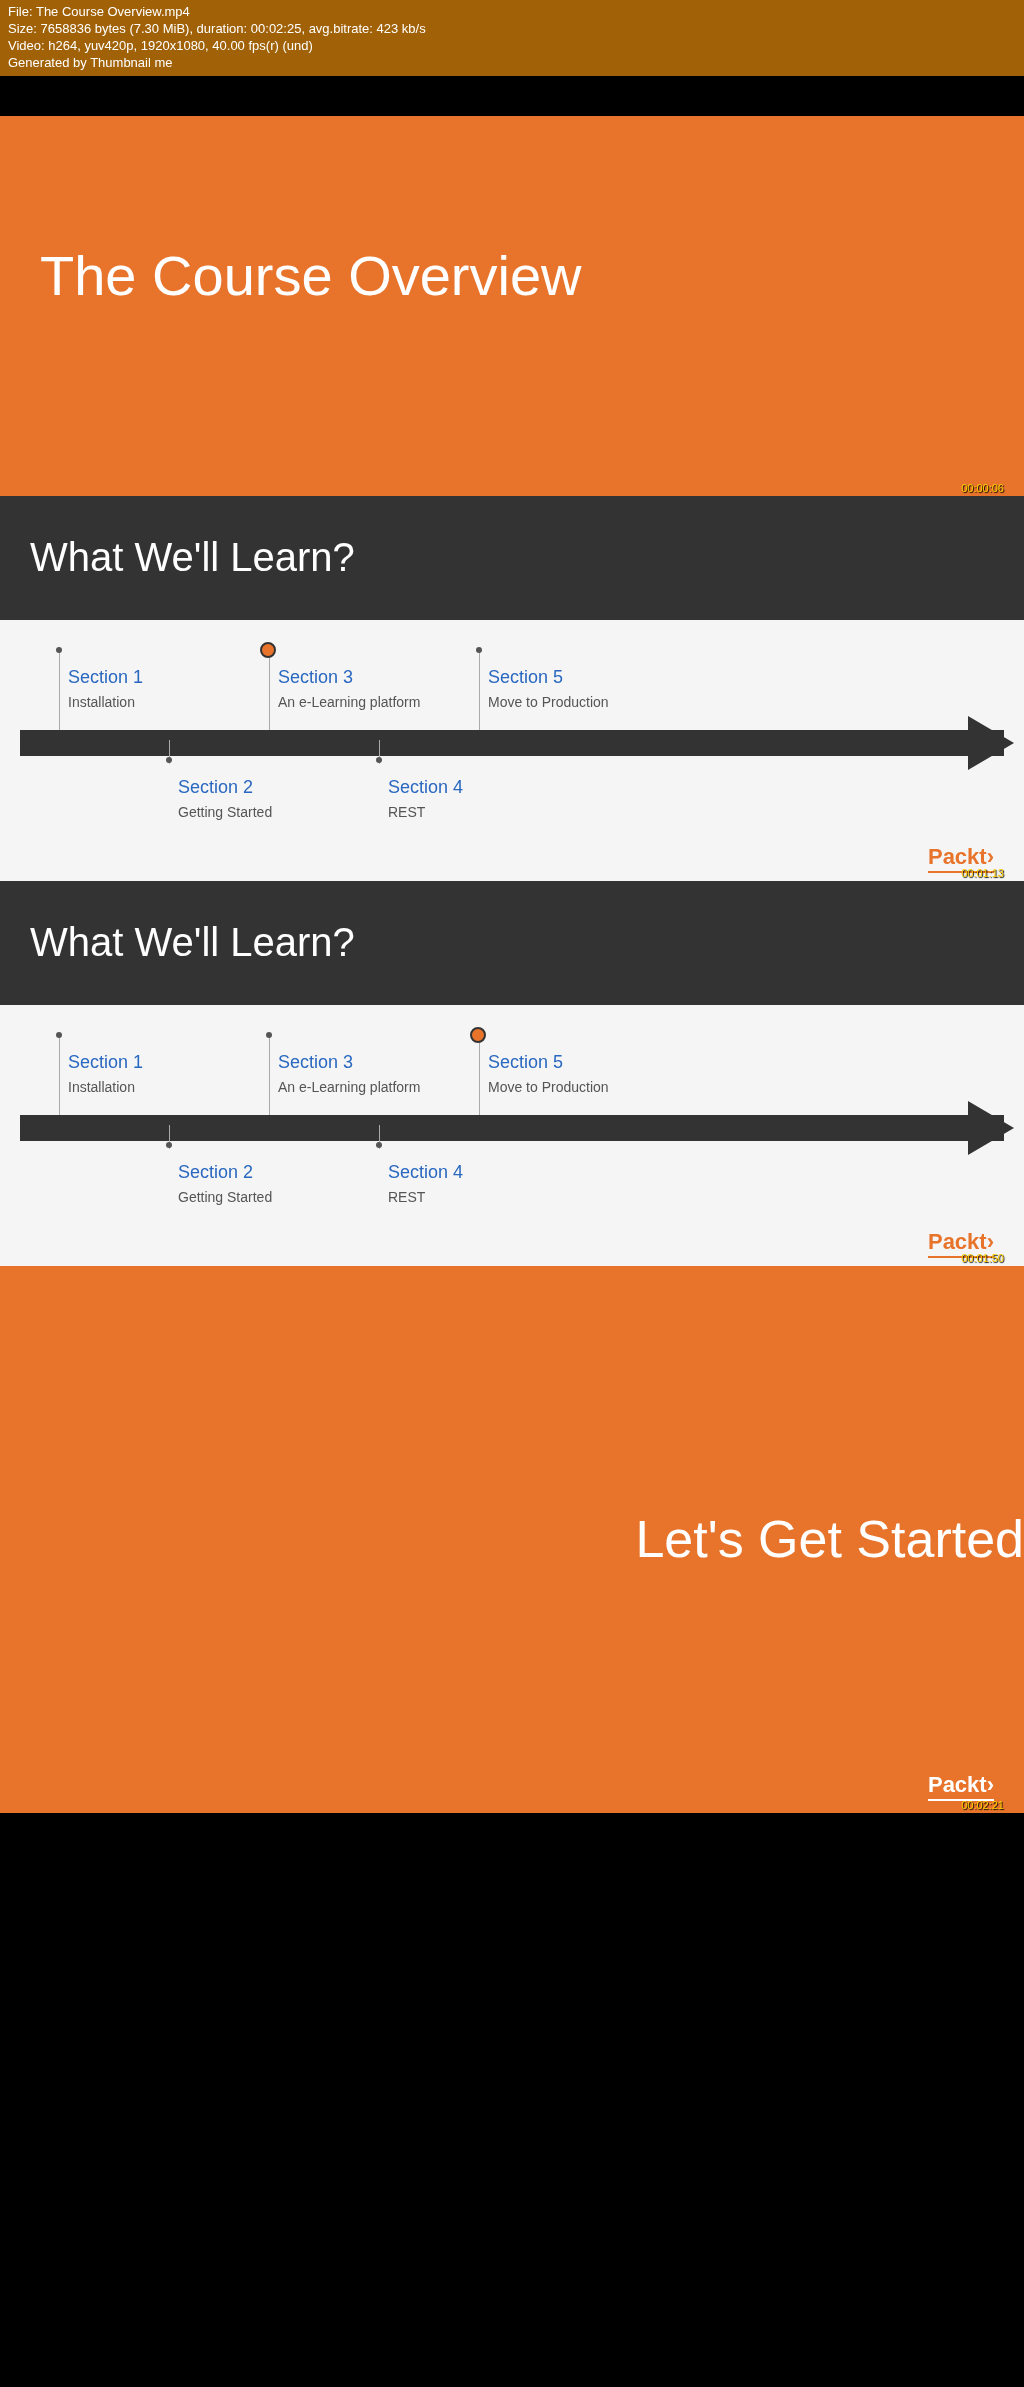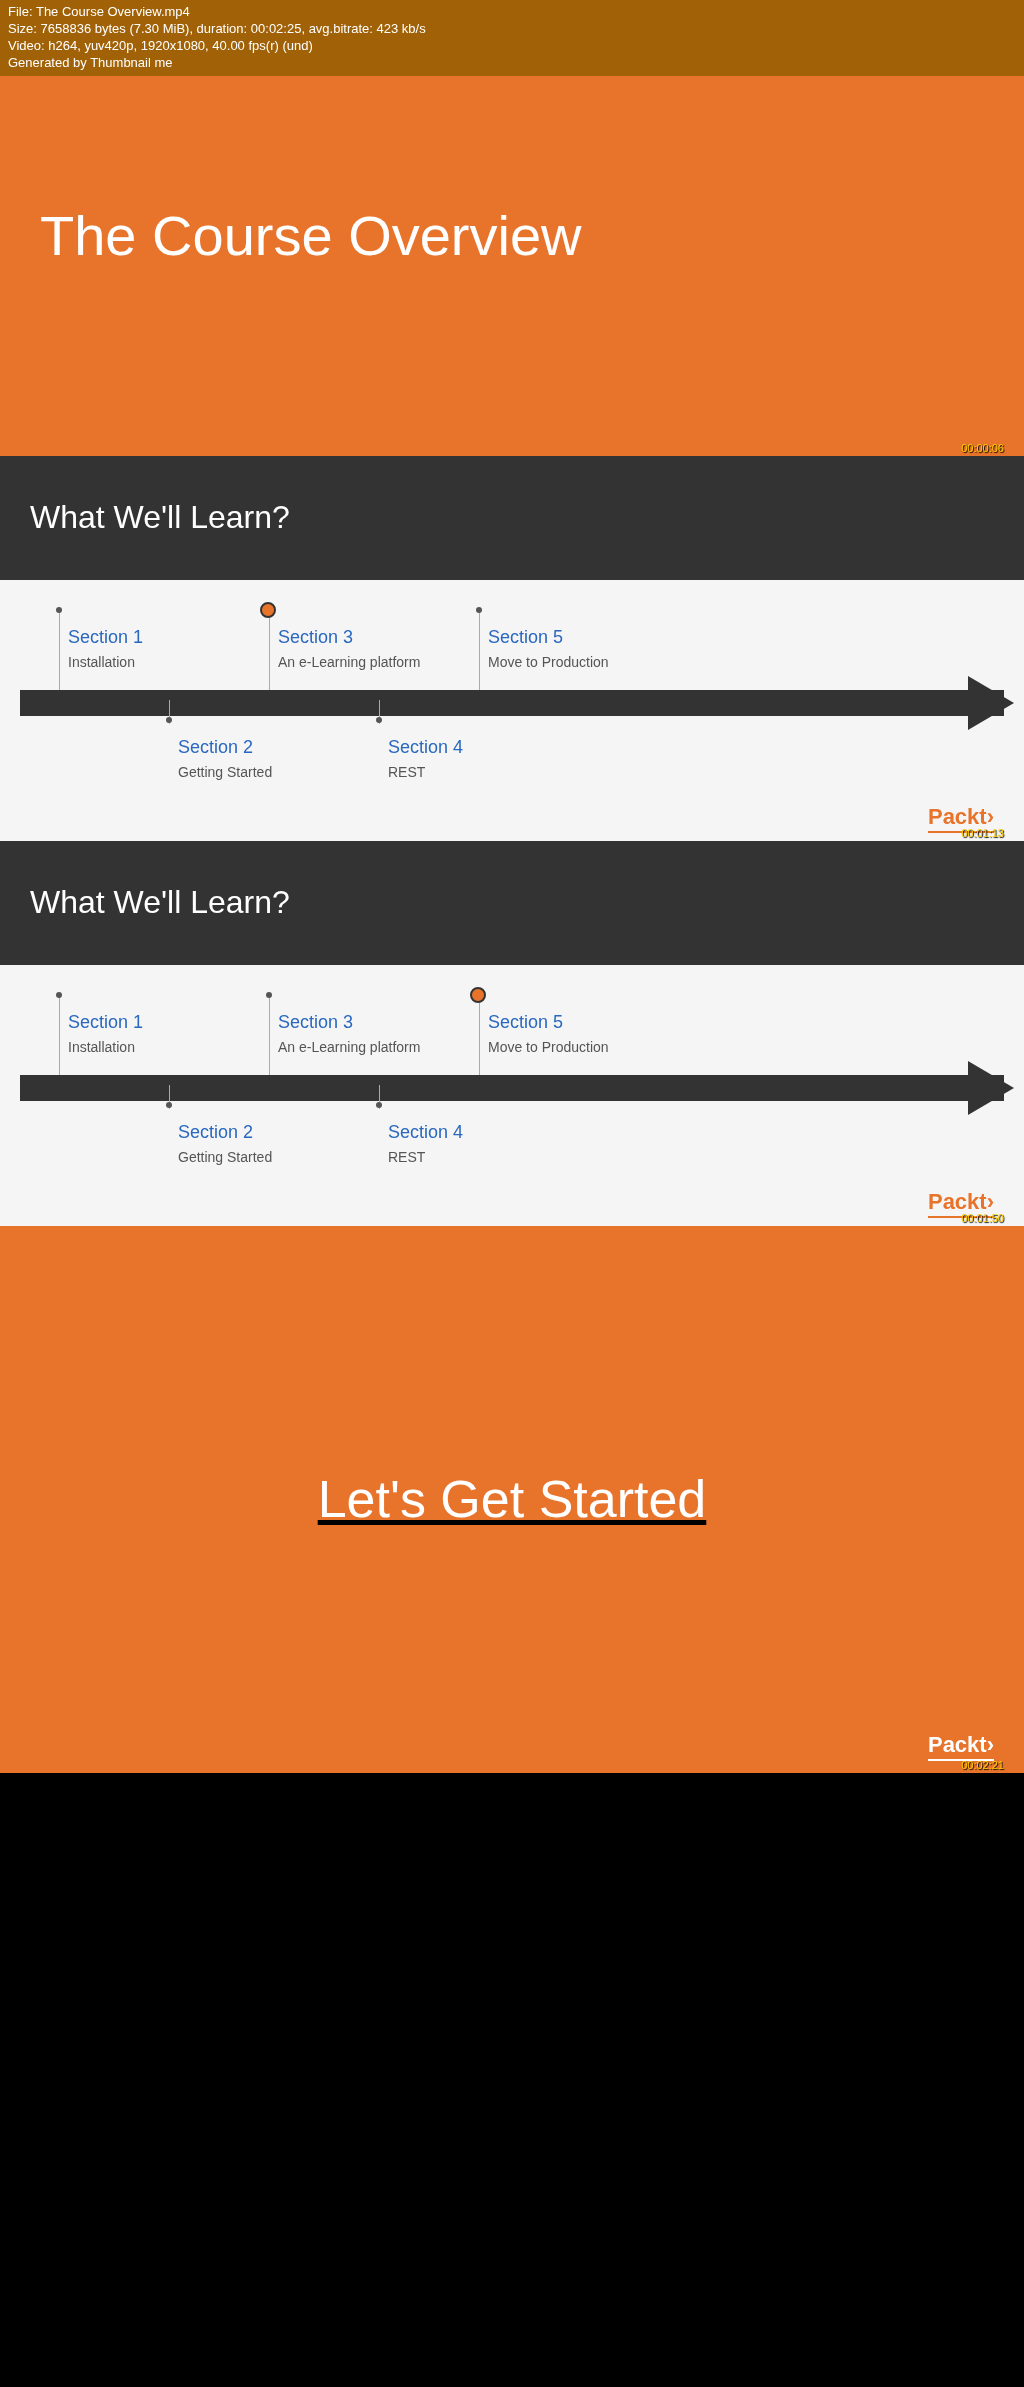--- a/index.html
+++ b/index.html
@@ -1,27 +1,27 @@
 <!DOCTYPE html>
 <html><head>
 <meta charset="utf-8">
 <style>
 * { margin: 0; padding: 0; box-sizing: border-box; }
 body { font-family: 'Segoe UI', Arial, sans-serif; background: #000; width: 1024px; }
 
 .meta-info { background: #a16207; color: #fff; padding: 4px 8px; font-size: 13px; line-height: 1.3; }
 
 .slide { position: relative; width: 1024px; }
-.slide-orange { background: #e8742c; height: 380px; display: flex; align-items: center; padding: 0 40px; }
+.slide-orange { background: #e8742c; height: 380px; display: flex; align-items: center; padding: 0 40px; margin-top: 40px; }
 .slide-orange-title { color: #fff; font-size: 56px; font-weight: 300; margin-top: -60px; }
-.slide-orange-center { background: #e8742c; height: 547px; display: flex; align-items: center; justify-content: center; text-decoration: underline; }
+.slide-orange-center { background: #e8742c; height: 547px; display: flex; align-items: center; justify-content: flex-end; }
 .slide-orange-center-title { color: #fff; font-size: 52px; font-weight: 300; }
 
 .slide-header { background: #333333; height: 124px; display: flex; align-items: center; padding: 0 30px; }
-.slide-header-title { color: #fff; font-size: 32px; font-weight: 400; }
+.slide-header-title { color: #fff; font-size: 40px; font-weight: 400; }
 
 .slide-content { background: #f5f5f5; height: 261px; position: relative; padding-top: 30px; }
 
 .timeline { position: relative; height: 200px; margin: 0 20px; }
 .timeline-arrow { position: absolute; top: 80px; left: 0; right: 0; height: 26px; background: #333333; }
 .timeline-arrowhead { position: absolute; top: 66px; right: -10px; width: 0; height: 0; border-left: 46px solid #333333; border-top: 27px solid transparent; border-bottom: 27px solid transparent; }
 
 .timeline-item-top { position: absolute; top: 0; width: 200px; }
 .timeline-item-bottom { position: absolute; top: 110px; width: 200px; }
 

